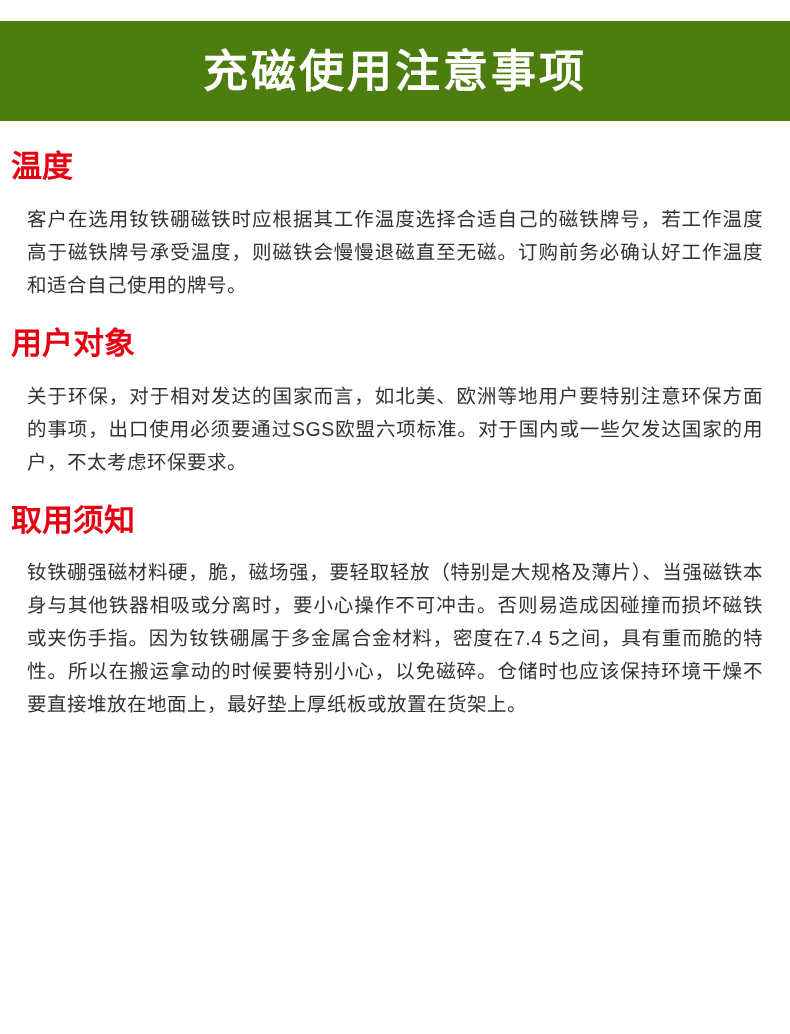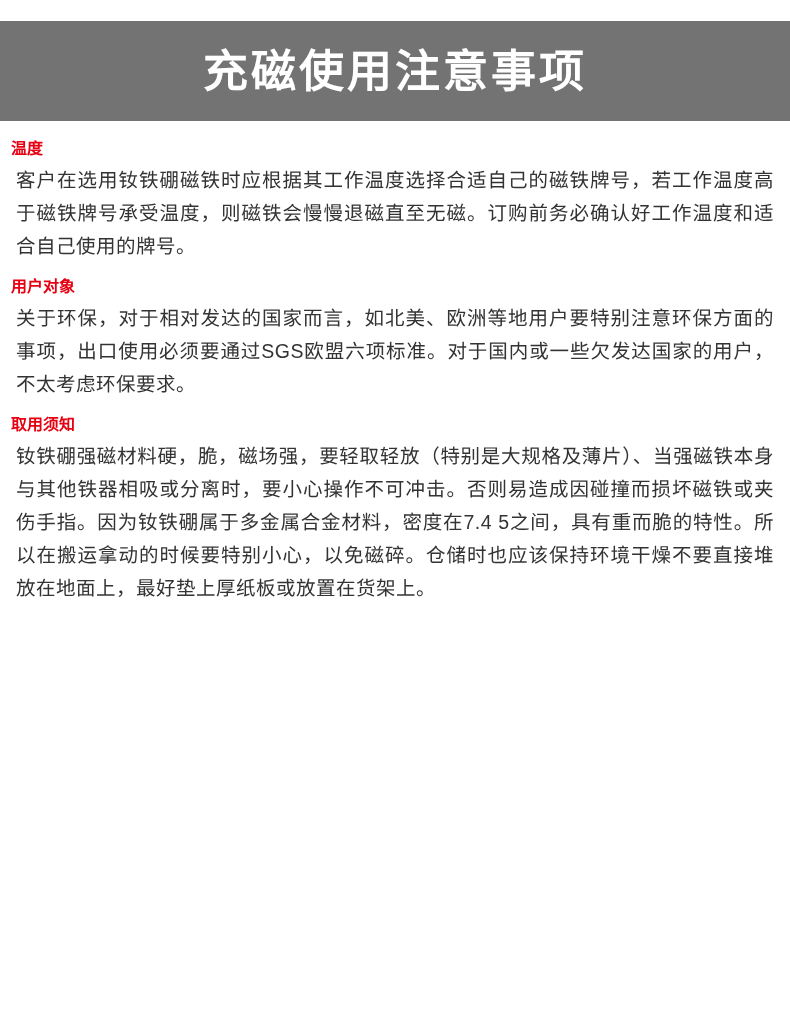--- a/index.html
+++ b/index.html
@@ -10,46 +10,46 @@
   body {
     width: 790px;
     min-height: 1034px;
     margin: 0 auto;
     font-family: "Liberation Sans", "DejaVu Sans", sans-serif;
     -webkit-font-smoothing: antialiased;
   }
   .banner {
     margin-top: 21px;
     height: 100px;
-    background: #737373;
+    background: #4d7c0f;
     display: flex;
     align-items: center;
     justify-content: center;
   }
   .banner h1 {
     margin: 0;
     color: #ffffff;
     font-size: 45px;
     font-weight: 700;
     letter-spacing: 3px;
     line-height: 1;
   }
   .content {
     padding: 4px 11px 18px 11px;
   }
   .sec { margin: 0; }
   .sec-heading {
-    margin: 14px 0 3px 0;
+    margin: 23px 0 3px 0;
     color: #e60012;
-    font-size: 16px;
+    font-size: 31px;
     font-weight: 700;
     line-height: 1.25;
   }
   .sec-body {
-    margin: 5px;
+    margin: 16px;
     color: #333333;
     font-size: 19.5px;
     line-height: 33px;
     text-align: justify;
     text-justify: inter-ideograph;
     letter-spacing: 0.5px;
   }
 </style>
 </head>
 <body>

